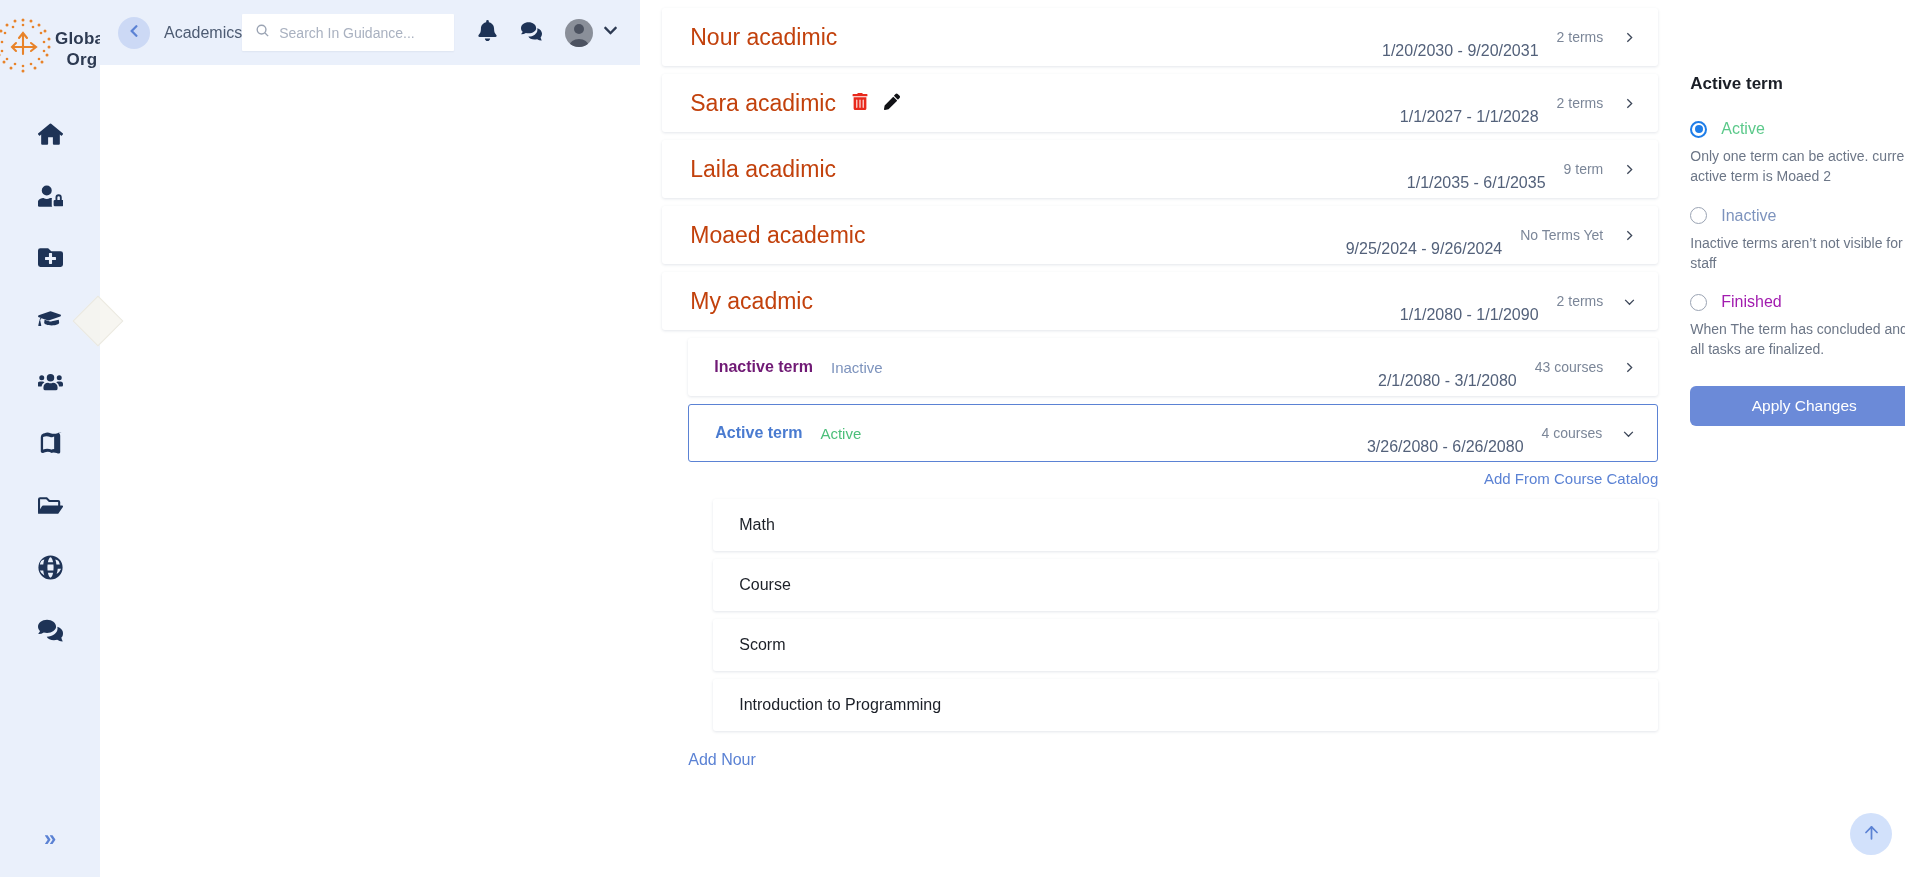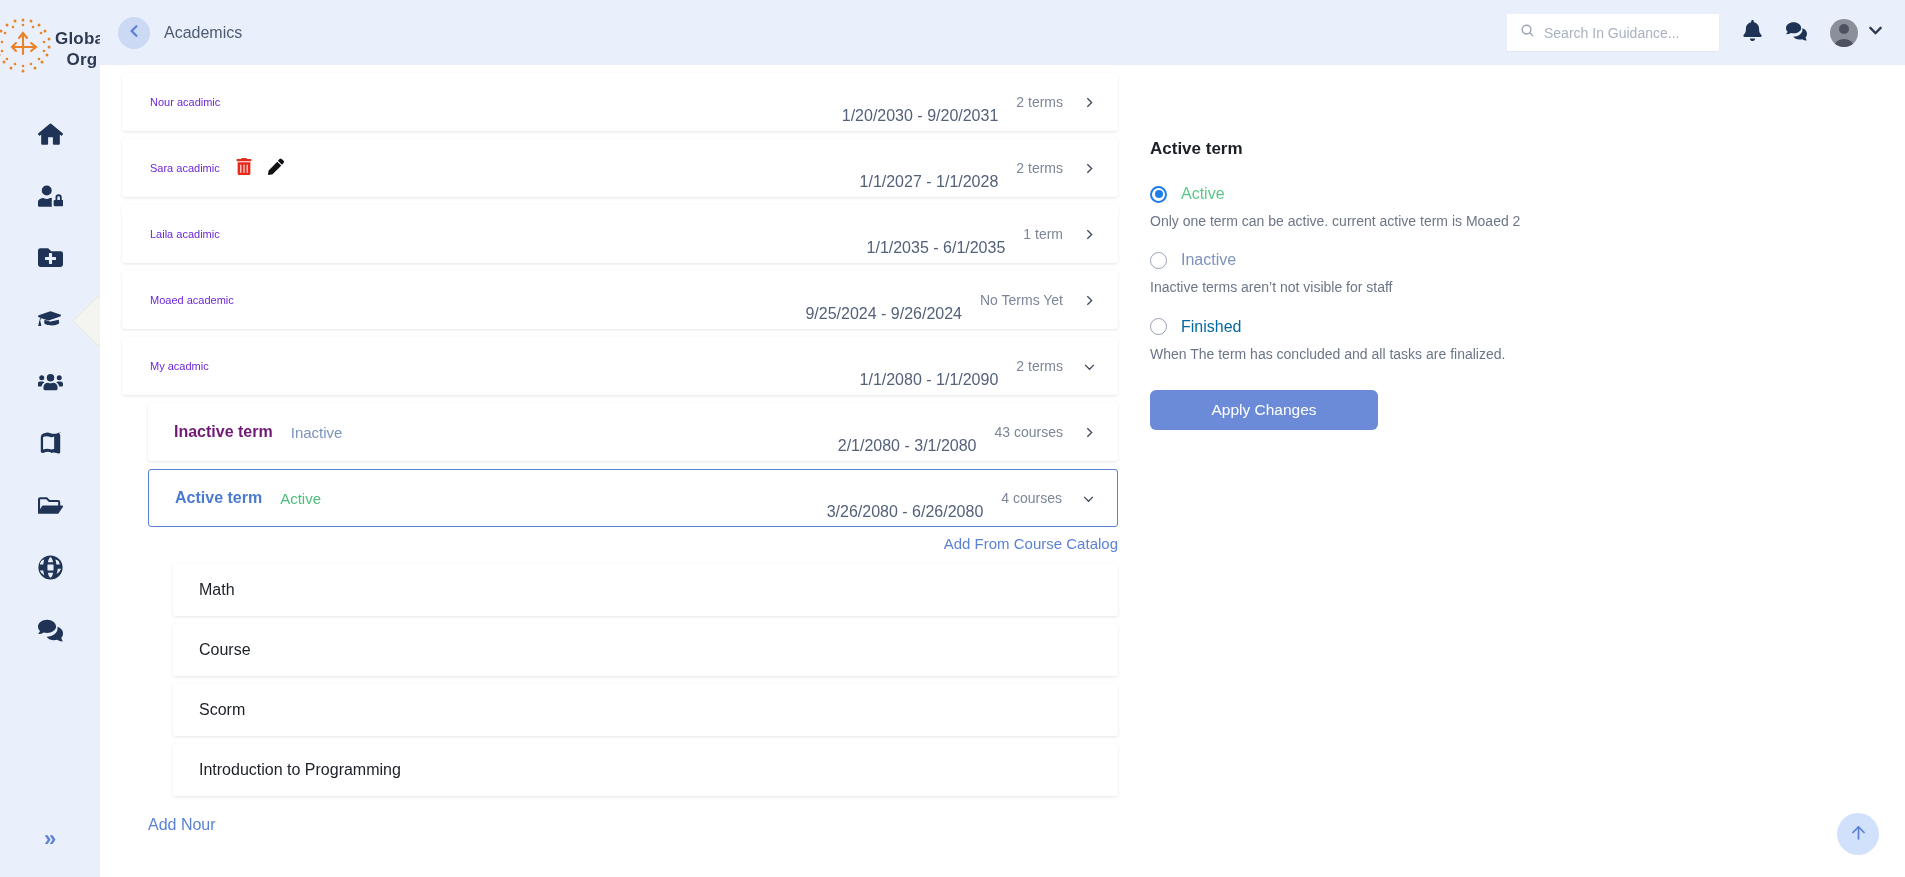--- a/index.html
+++ b/index.html
@@ -38,21 +38,21 @@
     background: #f6f5ef; border: 1px solid #e8e6dc;
     opacity: .85;
   }
   .collapse-btn {
     position: absolute; bottom: 18px; left: 50%; transform: translateX(-50%);
     width: 40px; height: 40px; display: flex; align-items: center; justify-content: center;
     cursor: pointer; color: #5b82d4; font-size: 22px; font-weight: 700;
   }
 
   
-  .right { flex: 1; display: flex; flex-direction: column; min-width: 0; position: relative; }
+  .right { flex: 1; display: flex; flex-direction: row; min-width: 0; position: relative; }
 
   
   .topbar {
     height: 65px; flex: none;
     background: #eaf0fb;
     display: flex; align-items: center; justify-content: space-between;
     padding: 0 22px 0 18px;
   }
   .crumb-wrap { display: flex; align-items: center; gap: 14px; }
   .back-btn {
@@ -101,21 +101,21 @@
 
   
   .acad-list { padding-top: 8px; }
   .acad-row {
     height: 58px; margin: 0 22px 8px 22px;
     background: #fff; border-radius: 3px;
     box-shadow: 0 1px 3px rgba(40,60,100,.13);
     display: flex; align-items: center; padding: 0 22px 0 28px;
     cursor: pointer;
   }
-  .acad-name { font-size: 11px; color: #6d28d9; }
+  .acad-name { font-size: 23px; color: #c2410c; }
   .row-actions { display: flex; align-items: center; gap: 16px; margin-left: 16px; }
   .row-actions svg { width: 16px; height: 17px; cursor: pointer; }
   .icon-trash svg { fill: #e8291c; }
   .icon-pencil svg { fill: #111216; }
   .acad-spacer { flex: 1; }
   .acad-dates { font-size: 16px; color: #53617a; white-space: nowrap; margin-top: 27px; }
   .acad-terms { font-size: 14px; color: #7b8698; margin-left: 18px; white-space: nowrap; }
   .acad-chev { margin-left: 20px; display: flex; align-items: center; }
   .acad-chev svg { width: 13px; height: 13px; fill: none; stroke: #3d4759; stroke-width: 2.4; }
 
@@ -160,21 +160,21 @@
   .radio {
     width: 17px; height: 17px; border-radius: 50%;
     border: 1.8px solid #9aa3b3; background: #fff;
     display: flex; align-items: center; justify-content: center; flex: none;
   }
   .radio.checked { border-color: #1e7de8; border-width: 2px; }
   .radio.checked::after { content: ""; width: 8px; height: 8px; border-radius: 50%; background: #1e7de8; }
   .radio-label { font-size: 16px; }
   .lbl-active { color: #5bc98a; }
   .lbl-inactive { color: #7d93bd; }
-  .lbl-finished { color: #0369a1; }
+  .lbl-finished { color: #a21caf; }
   .radio-help {
     font-size: 14px; color: #6c7687; margin: 8px 0 20px 0; line-height: 1.45;
   }
   .apply-btn {
     margin-top: 6px;
     width: 228px; height: 40px; border-radius: 6px;
     background: #6b8ad8; color: #fff; border: 0;
     font-size: 15.5px; font-family: "Liberation Sans", sans-serif;
     cursor: pointer;
   }
@@ -409,21 +409,21 @@
                     <polyline points="8,4 16,12 8,20"></polyline>
                   </svg>
               </span>
             </div>
 
             
             <div class="acad-row">
               <span class="acad-name">Laila acadimic</span>
               <span class="acad-spacer"></span>
               <span class="acad-dates">1/1/2035 - 6/1/2035</span>
-              <span class="acad-terms">1 term</span>
+              <span class="acad-terms">9 term</span>
               <span class="acad-chev">
                 <svg viewBox="0 0 24 24" fill="none">
                     <polyline points="8,4 16,12 8,20"></polyline>
                   </svg>
               </span>
             </div>
 
             
             <div class="acad-row">
               <span class="acad-name">Moaed academic</span>

